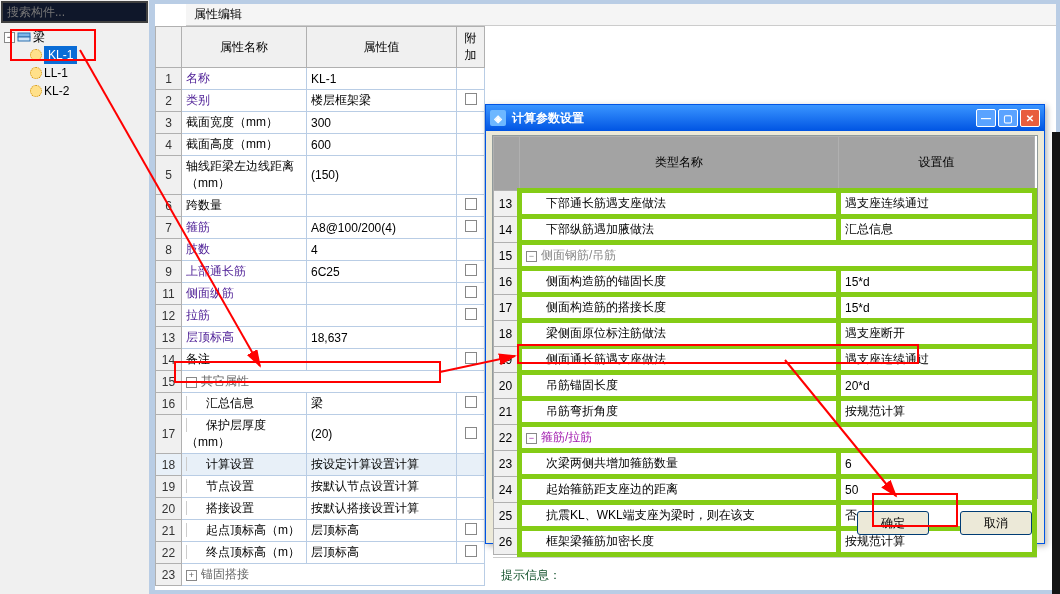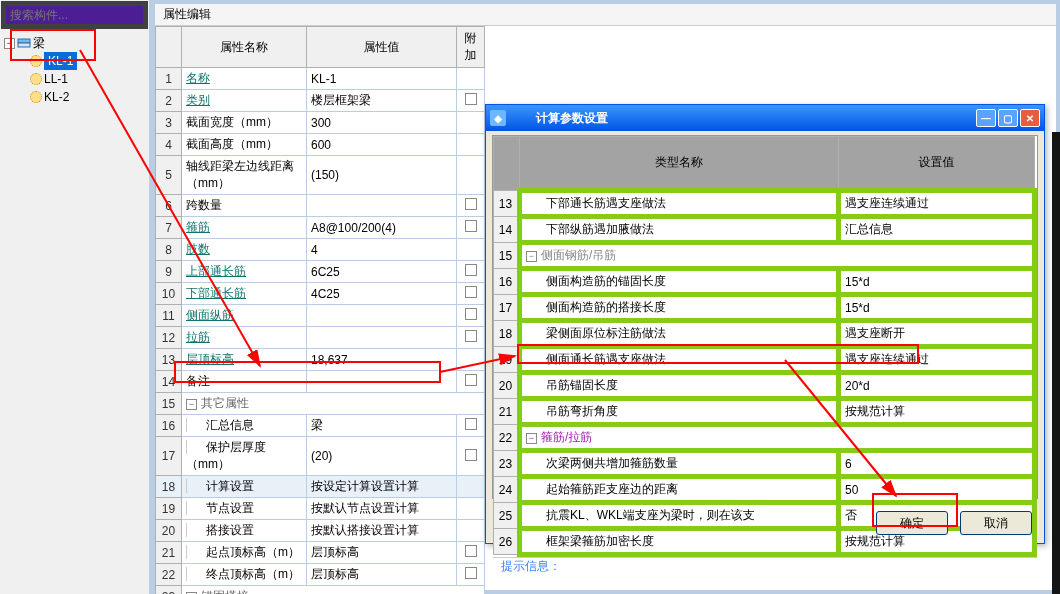--- a/index.html
+++ b/index.html
@@ -1,64 +1,64 @@
 <!DOCTYPE html>
 <html><head>
 <meta charset="utf-8">
 <style>
   * { box-sizing: border-box; margin:0; padding:0; }
   body { font-family: "Microsoft YaHei", SimSun, Arial, sans-serif; font-size:12px; background:#fff; color:#000; position:relative; width:1060px; height:594px; overflow:hidden;}
   
   
   .sidebar { position:absolute; left:0; top:0; width:150px; height:594px; background:#f0f0f0; border-right:1px solid #b9cde5; }
-  .search-bar { display:flex; border:5px solid #404040; background:#4c1d95; margin:1px; }
+  .search-bar { display:flex; border:2px solid #404040; background:#0f172a; margin:1px; }
   .search-input { flex:1; border:none; padding:2px 4px; color:#888; outline:none; font-size:12px; background:transparent; }
   .search-icon-btn { width:18px; display:flex; align-items:center; justify-content:center; color:#1e7fd6; cursor:pointer; }
   .tree { padding:4px 2px; line-height:18px; }
   .tree-row { display:flex; align-items:center; gap:2px; cursor:pointer; padding-left:2px;}
   .tree-row .exp-icon { width:11px; height:11px; border:1px solid #888; display:flex; align-items:center; justify-content:center; font-size:9px; line-height:9px; background:#fff;}
   .tree-node-icon { width:14px; height:14px; display:flex; align-items:center; justify-content:center;}
   .tree-label.selected { background:#0a6cd6; color:#fff; padding:0 4px;}
   .sub-tree { padding-left:28px; }
   .sub-tree .tree-row { padding-left:0;}
   .knot-icon { width:12px; height:12px; border-radius:50%; border:1px dotted #d08b00; background:#ffe08a;}
   
   
   .main { position:absolute; left:150px; top:0; right:0; height:594px; background:#fff; border-left:5px solid #b9cde5; border-top:4px solid #b9cde5; border-right:4px solid #b9cde5; border-bottom:4px solid #b9cde5;}
-  .panel-title { padding:2px 8px; background:#f5f5f5; font-size:12px; border-bottom:1px solid #ccc;}
+  .panel-title { padding:2px 8px; background:#f5f5f5; font-size:12px; border-bottom:1px solid #ccc;margin-left:31px;}
   
   .grid-wrap { position:relative; }
   table.prop-grid { border-collapse:collapse; width:330px; background:#fff;}
   table.prop-grid th { background:#f0f0f0; border:1px solid #b0b0b0; padding:3px 4px; font-weight:normal; text-align:center;}
   table.prop-grid td { border:1px solid #b9cde5; padding:2px 4px; height:18px; }
   table.prop-grid td.rownum { background:#f0f0f0; border:1px solid #b0b0b0; text-align:center; width:26px; color:#333;}
-  td.name-link { color:#0f766e; cursor:pointer;text-decoration:underline;}
+  td.name-link { color:#4c1d95; cursor:pointer;}
   td.name-gray { color:#666;}
   td.val-col { width:150px; }
   td.extra-col { width:28px; text-align:center;}
   .chk { width:12px; height:12px; border:1px solid #888; display:inline-block;}
   .expander { width:11px; height:11px; border:1px solid #888; display:inline-flex; align-items:center; justify-content:center; font-size:9px; line-height:9px; background:#fff; margin-right:4px;}
   table.prop-grid tr.highlight td { background:#e8f0f8;}
   
   
   .dialog { position:absolute; left:485px; top:104px; width:560px; height:440px; background:#ece9d8; border:1px solid #0054e3; box-shadow:2px 2px 6px rgba(0,0,0,0.3);}
   .title-bar { height:26px; background:linear-gradient(#3a95ff,#0054e3); display:flex; align-items:center; padding:0 4px; color:#fff; font-weight:bold;}
   .title-bar .tb-icon { width:16px; height:16px; background:#6db7ff; border-radius:2px; margin-right:6px; display:flex; align-items:center; justify-content:center; font-size:10px;}
-  .title-bar .tb-text { flex:1;margin-left:24px; }
+  .title-bar .tb-text { flex:1; }
   .win-btn { width:20px; height:18px; margin-left:2px; border:1px solid #fff; background:#5aa3ff; border-radius:2px; display:flex; align-items:center; justify-content:center; font-size:10px; cursor:pointer;}
   .win-btn.close { background:#e85d3d;}
   
   .dialog-body { position:absolute; top:30px; left:6px; right:6px; bottom:44px; background:#fff; border:1px solid #919b9c; display:flex; flex-direction:column;}
   table.dlg-grid { border-collapse:collapse; width:100%; background:#fff;}
   table.dlg-grid th { background:#a3a3a3; border:1px solid #b0b0b0; padding:17px 4px; font-weight:normal; text-align:center; font-size:12px;}
   table.dlg-grid td { border:5px solid #84cc16; padding:2px 4px; height:18px; font-size:12px;}
   table.dlg-grid td.rownum { background:#f0f0f0; border:1px solid #b0b0b0; text-align:center; width:26px;}
-  .hint-row { border-top:1px solid #ccc; padding:0 8px; color:#3b82f6; margin-top:auto;}
-  
-  .dlg-footer { position:absolute; bottom:8px; right:12px; display:flex; gap:12px;}
+  .hint-row { border-top:1px solid #ccc; padding:9px 8px; color:#14532d; margin-top:auto;}
+  
+  .dlg-footer { position:absolute; bottom:8px; right:12px; display:flex; gap:31px;}
   .btn { min-width:72px; height:24px; border:1px solid #003c74; background:#ece9d8; border-radius:3px; font-size:12px; cursor:pointer; display:flex; align-items:center; justify-content:center;}
   
   
   svg.overlay { position:absolute; left:0; top:0; pointer-events:none; }
   .red-box { fill:none; stroke:#ff0000; stroke-width:2;}
   .red-arrow { stroke:#ff0000; stroke-width:2; fill:none;}
   .arrow-head { fill:#ff0000; }
   
   .dark-strip { position:absolute; right:0; top:132px; width:8px; height:462px; background:#151515;}
 </style>
@@ -164,26 +164,20 @@
             <td class="val-col">4</td>
             <td class="extra-col"></td>
           </tr>
           <tr>
             <td class="rownum">9</td>
             <td class="name-link">上部通长筋</td>
             <td class="val-col">6C25</td>
             <td class="extra-col"><span class="chk"></span></td>
           </tr>
           <tr>
-            <td class="rownum">10</td>
-            <td class="name-link">下部通长筋</td>
-            <td class="val-col">4C25</td>
-            <td class="extra-col"><span class="chk"></span></td>
-          </tr>
-          <tr>
             <td class="rownum">11</td>
             <td class="name-link">侧面纵筋</td>
             <td class="val-col"></td>
             <td class="extra-col"><span class="chk"></span></td>
           </tr>
           <tr>
             <td class="rownum">12</td>
             <td class="name-link">拉筋</td>
             <td class="val-col"></td>
             <td class="extra-col"><span class="chk"></span></td>

